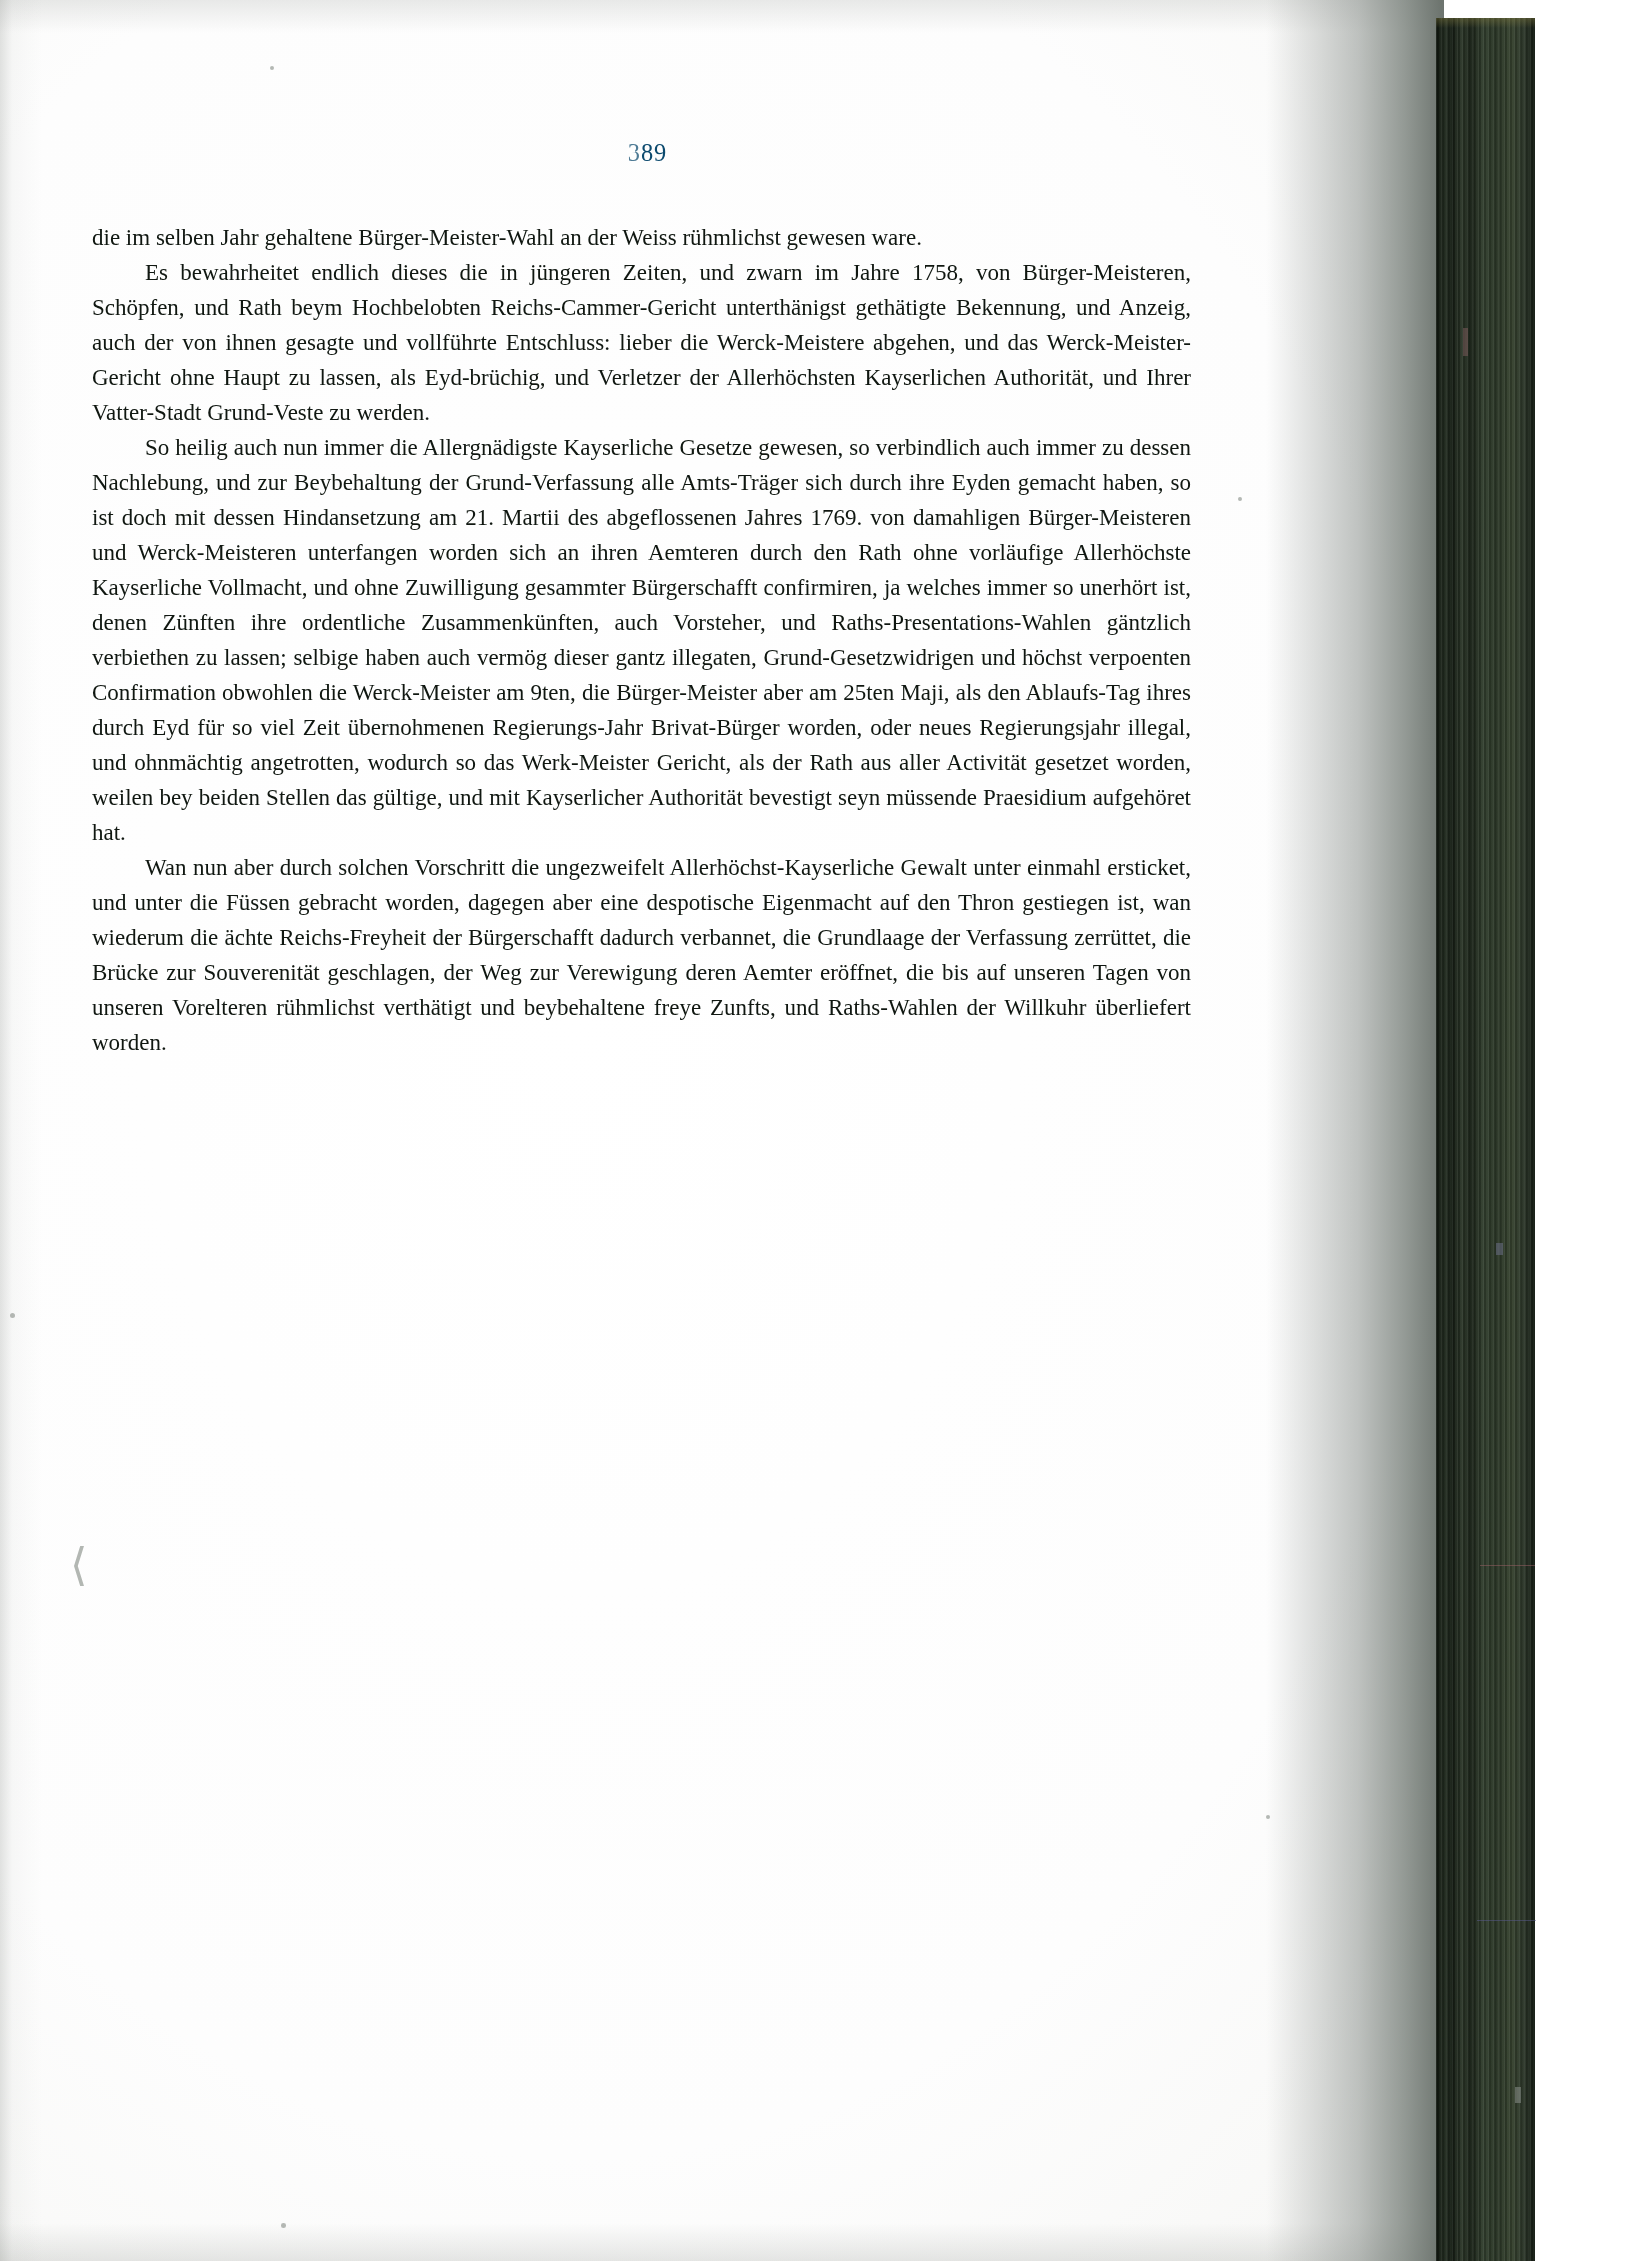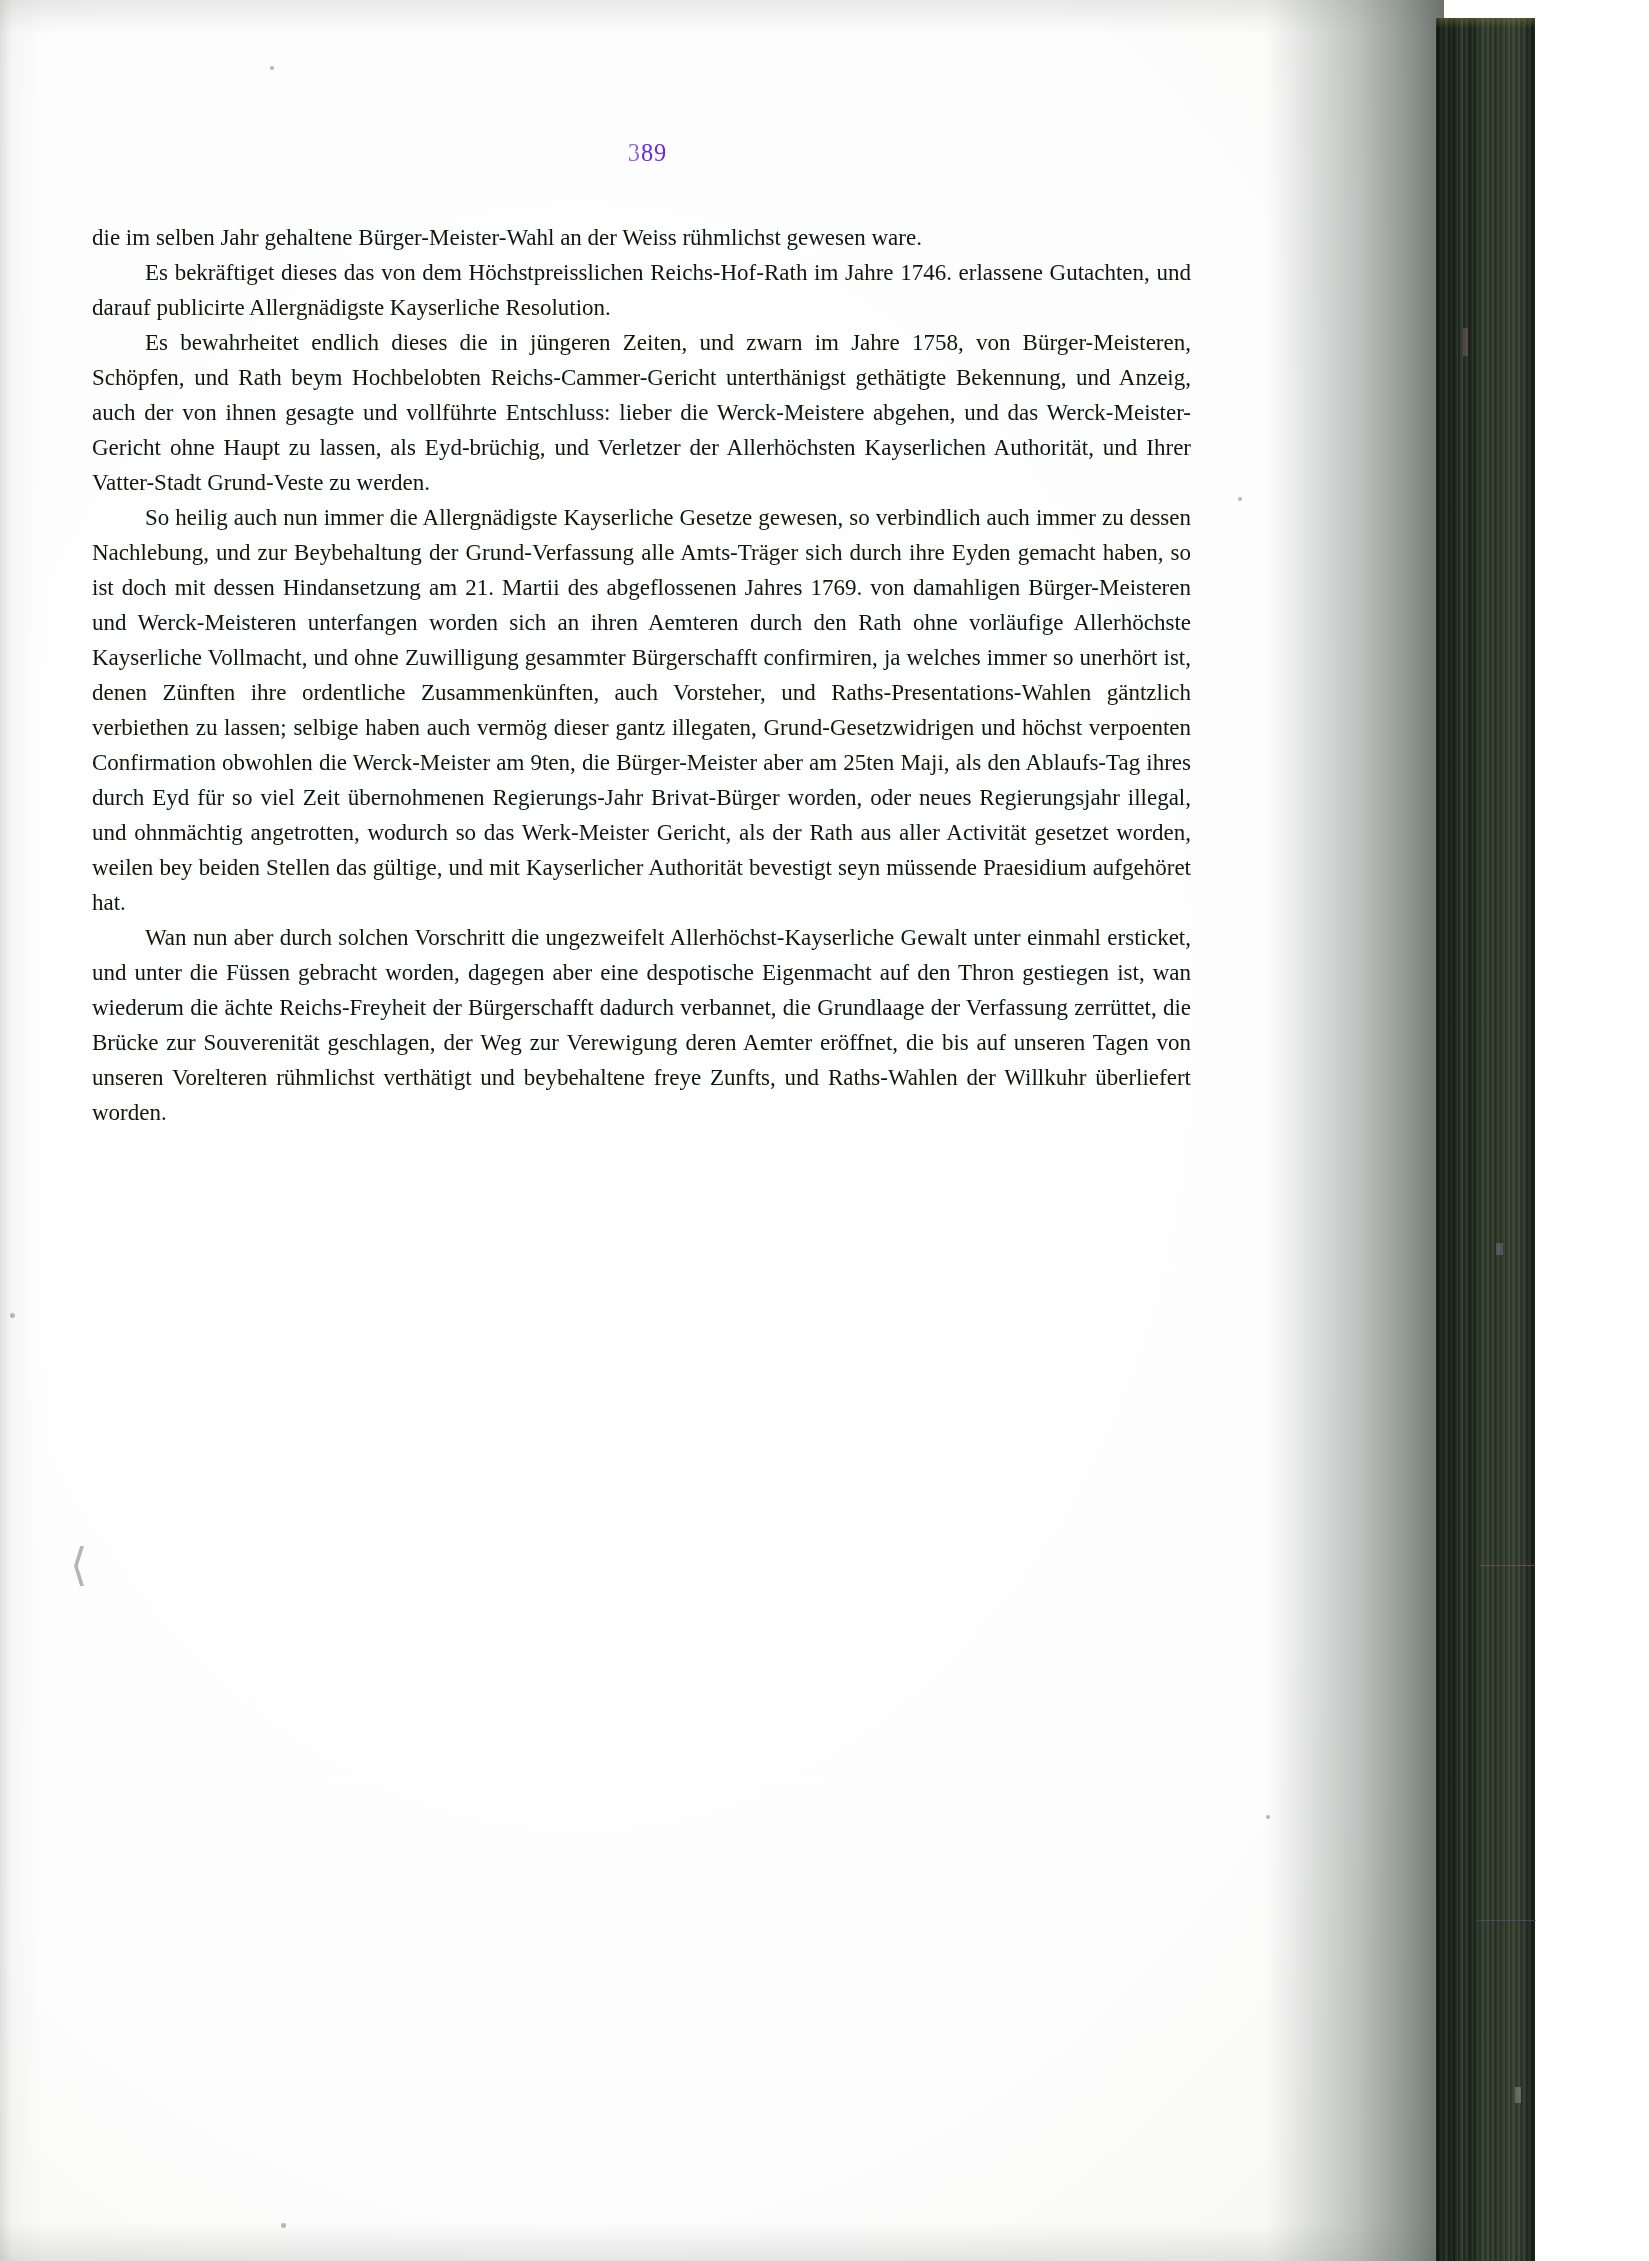--- a/index.html
+++ b/index.html
@@ -106,21 +106,21 @@
 
   
   #page-number {
     position: absolute;
     left: 0;
     top: 139px;
     width: 1295px;
     text-align: center;
     font-size: 24.4px;
     letter-spacing: 0.9px;
-    color: #6d28d9;
+    color: #0c4a6e;
     font-family: "Liberation Serif", "DejaVu Serif", serif;
   }
   
   #page-number .glyph-faded {
     opacity: 0.72;
     position: relative;
     display: inline-block;
   }
   #page-number .glyph-faded::after {
     content: "";
@@ -191,21 +191,20 @@
 
   <div id="paper-sheet"></div>
   <div id="paper-edge-shade"></div>
 
   <div id="page-number">
     <span class="glyph-faded">3</span><span>89</span>
   </div>
 
   <div id="text-block">
     <p class="para">die im selben Jahr gehaltene Bürger-Meister-Wahl an der Weiss rühmlichst gewesen ware.</p>
-    <p class="para indent">Es bekräftiget dieses das von dem Höchstpreisslichen Reichs-Hof-Rath im Jahre 1746. erlassene Gutachten, und darauf publicirte Allergnädigste Kayserliche Resolution.</p>
     <p class="para indent">Es bewahrheitet endlich dieses die in jüngeren Zeiten, und zwarn im Jahre 1758, von Bürger-Meisteren, Schöpfen, und Rath beym Hochbelobten Reichs-Cammer-Gericht unterthänigst gethätigte Bekennung, und Anzeig, auch der von ihnen gesagte und vollführte Entschluss: lieber die Werck-Meistere abgehen, und das Werck-Meister-Gericht ohne Haupt zu lassen, als Eyd-brüchig, und Verletzer der Allerhöchsten Kayserlichen Authorität, und Ihrer Vatter-Stadt Grund-Veste zu werden.</p>
     <p class="para indent">So heilig auch nun immer die Allergnädigste Kayserliche Gesetze gewesen, so verbindlich auch immer zu dessen Nachlebung, und zur Beybehaltung der Grund-Verfassung alle Amts-Träger sich durch ihre Eyden gemacht haben, so ist doch mit dessen Hindansetzung am 21. Martii des abgeflossenen Jahres 1769. von damahligen Bürger-Meisteren und Werck-Meisteren unterfangen worden sich an ihren Aemteren durch den Rath ohne vorläufige Allerhöchste Kayserliche Vollmacht, und ohne Zuwilligung gesammter Bürgerschafft confirmiren, ja welches immer so unerhört ist, denen Zünften ihre ordentliche Zusammenkünften, auch Vorsteher, und Raths-Presentations-Wahlen gäntzlich verbiethen zu lassen; selbige haben auch vermög dieser gantz illegaten, Grund-Gesetzwidrigen und höchst verpoenten Confirmation obwohlen die Werck-Meister am 9ten, die Bürger-Meister aber am 25ten Maji, als den Ablaufs-Tag ihres durch Eyd für so viel Zeit übernohmenen Regierungs-Jahr Brivat-Bürger worden, oder neues Regierungsjahr illegal, und ohnmächtig angetrotten, wodurch so das Werk-Meister Gericht, als der Rath aus aller Activität gesetzet worden, weilen bey beiden Stellen das gültige, und mit Kayserlicher Authorität bevestigt seyn müssende Praesidium aufgehöret hat.</p>
     <p class="para indent">Wan nun aber durch solchen Vorschritt die ungezweifelt Allerhöchst-Kayserliche Gewalt unter einmahl ersticket, und unter die Füssen gebracht worden, dagegen aber eine despotische Eigenmacht auf den Thron gestiegen ist, wan wiederum die ächte Reichs-Freyheit der Bürgerschafft dadurch verbannet, die Grundlaage der Verfassung zerrüttet, die Brücke zur Souverenität geschlagen, der Weg zur Verewigung deren Aemter eröffnet, die bis auf unseren Tagen von unseren Vorelteren rühmlichst verthätigt und beybehaltene freye Zunfts, und Raths-Wahlen der Willkuhr überliefert worden.</p>
   </div>
 
   <div id="margin-pencil-mark">⟨</div>
 
   <div class="speck" style="left:10.3px;  top:1313px; width:5.2px; height:5.2px;"></div>
   <div class="speck" style="left:270px; top:66px;  width:4.2px;  height:4.2px;"></div>
   <div class="speck" style="left:281px; top:2223px; width:4.7px; height:4.7px;"></div>

